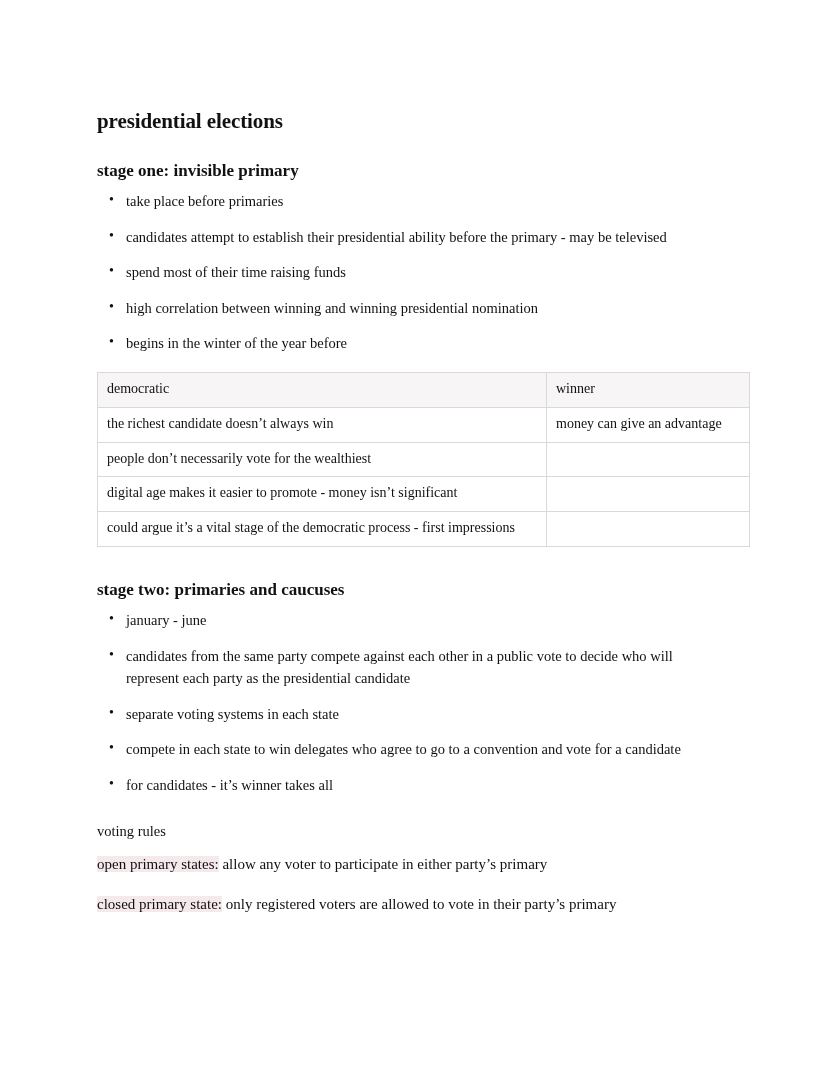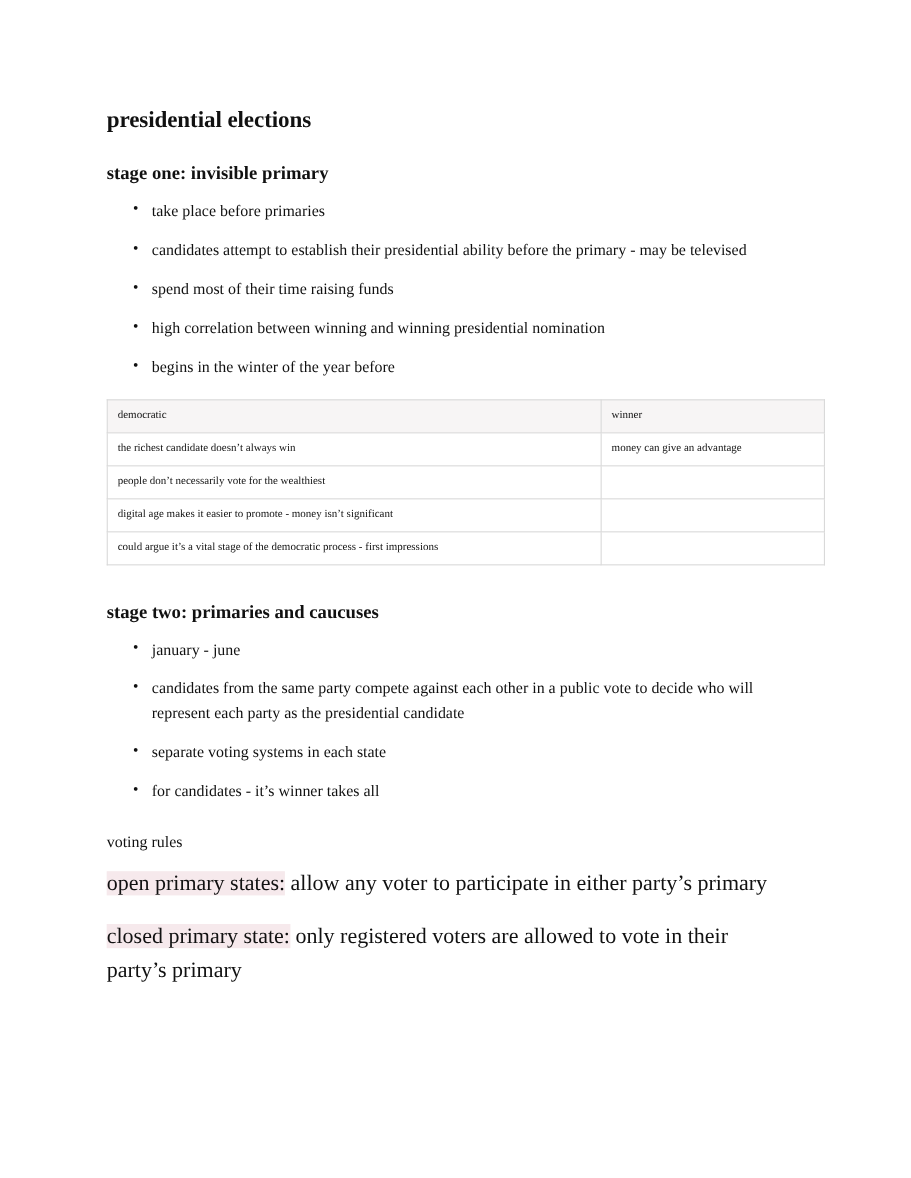--- a/index.html
+++ b/index.html
@@ -10,21 +10,21 @@
   body {
     width: 828px;
     height: 1071px;
     position: relative;
     font-family: "Liberation Serif", serif;
     color: #111111;
     overflow: hidden;
   }
   .page {
     position: absolute;
-    left: 0; top: 3px;
+    left: 0; top: 16px;
     width: 828px;
     height: 994px;
     background: #ffffff;
   }
   .content {
     position: absolute;
     left: 97px;
     top: 92px;
     width: 614px;
   }
@@ -36,21 +36,21 @@
     letter-spacing: -0.1px;
   }
   h2.section-title {
     font-size: 17px;
     font-weight: bold;
     margin: 25px 0 8px 0;
     line-height: 1.3;
   }
   ul.bullets {
     list-style: none;
-    margin: 12px;
+    margin: 0;
     padding: 0;
   }
   ul.bullets li {
     position: relative;
     padding-left: 29px;
     margin: 0 0 13px 0;
     font-size: 14.5px;
     line-height: 1.55;
   }
   ul.bullets li:before {
@@ -63,37 +63,37 @@
   }
   table.data-table {
     border-collapse: collapse;
     width: 614px;
     margin: 17px 0 0 0;
     table-layout: fixed;
   }
   table.data-table td {
     border: 1px solid #d9d9d9;
     padding: 7px 9px 8px 9px;
-    font-size: 10px;
+    font-size: 14px;
     line-height: 1.35;
     vertical-align: top;
     height: 14px;
   }
   table.data-table tr.header-row td {
     background: #f7f5f5;
   }
   .col-a { width: 430px; }
   .col-b { width: 184px; }
   .sub-underline {
     font-size: 14.5px;
     margin: 14px 0 13px 0;
     display: inline-block;
   }
   p.plain-line {
-    font-size: 20px;
+    font-size: 15px;
     line-height: 1.55;
     margin: 0 0 17px 0;
   }
   .hl {
     background: #f6e9ec;
   }
   .footer {
     position: absolute;
     left: 36px;
     top: 1020px;
@@ -148,20 +148,21 @@
       </tr>
     </tbody>
       </table>
 
     <h2 class="section-title" style="margin-top:32px;">stage two: primaries and caucuses</h2>
 
     <ul class="bullets">
       <li>january - june</li>
       <li>candidates from the same party compete against each other in a public vote to decide who will represent each party as the presidential candidate</li>
       <li>separate voting systems in each state</li>
+      <li>compete in each state to win delegates who agree to go to a convention and vote for a candidate</li>
       <li>for candidates - it’s winner takes all</li>
     </ul>
 
     <div>
       <span class="sub-underline">voting rules</span>
     </div>
 
     <p class="plain-line"><span class="hl">open primary states:</span><span> allow any voter to participate in either party’s primary</span></p>
 
     <p class="plain-line"><span class="hl">closed primary state:</span><span> only registered voters are allowed to vote in their party’s primary</span></p>

